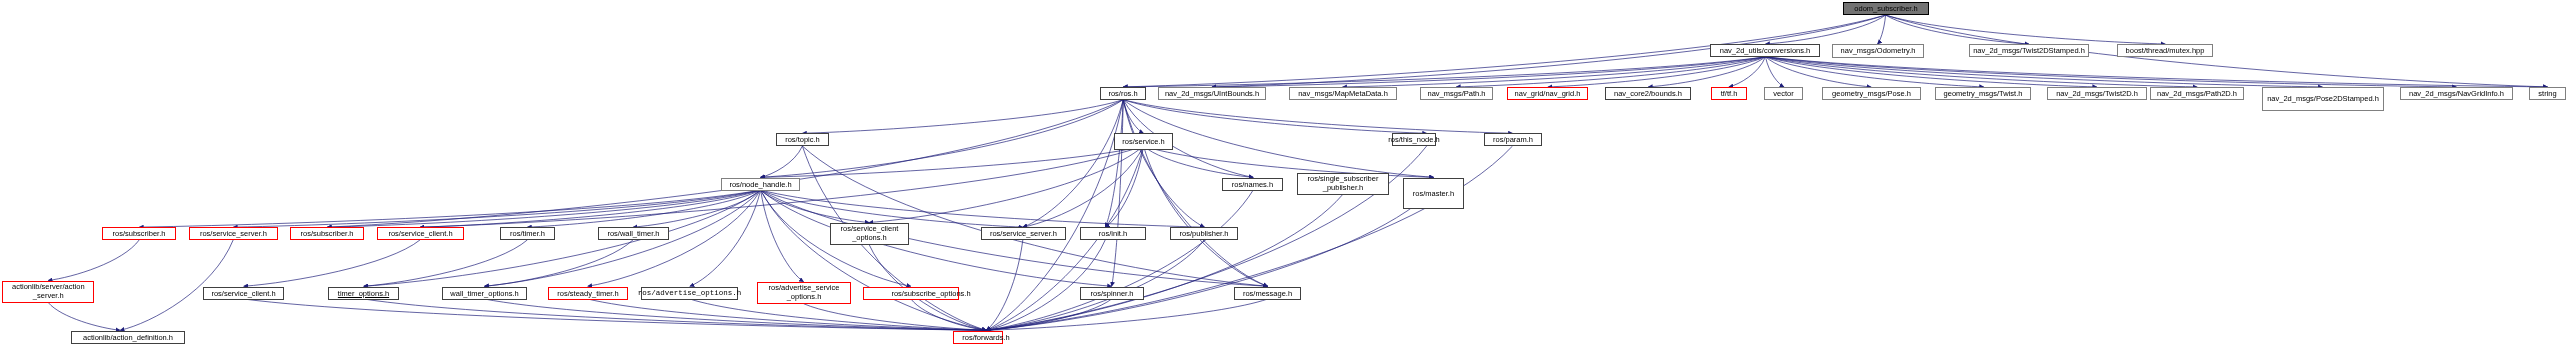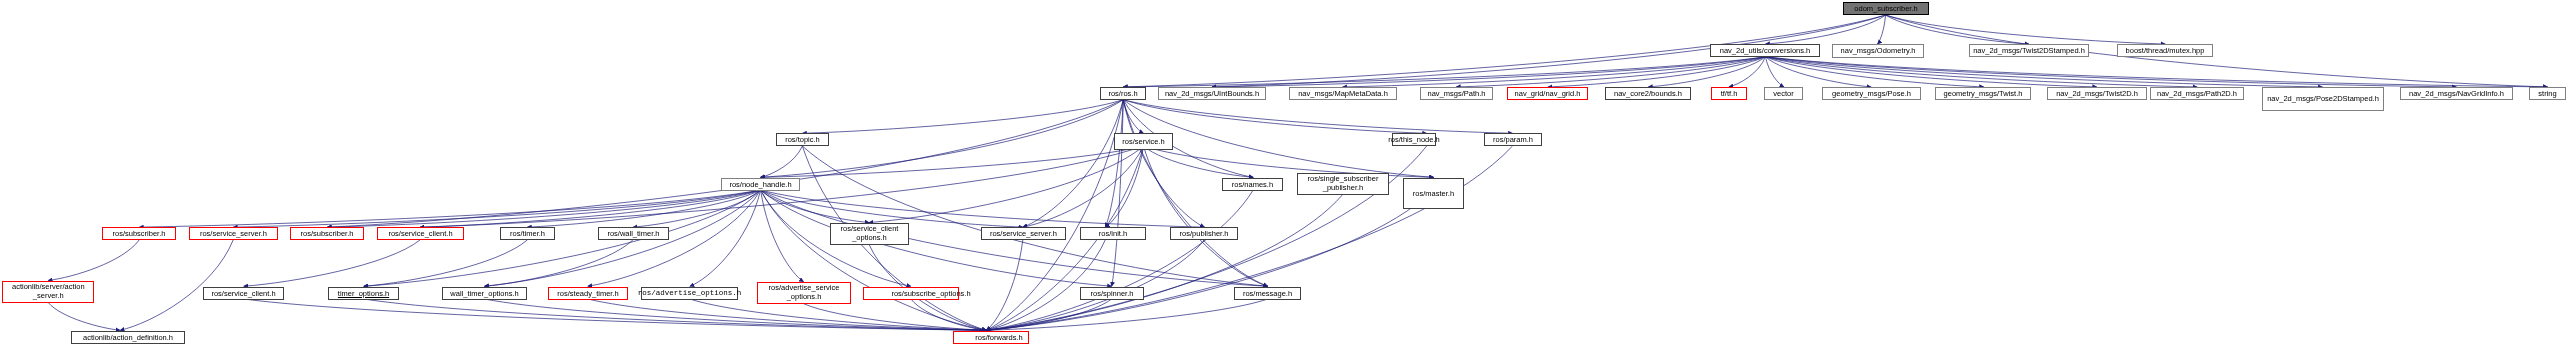--- a/index.html
+++ b/index.html
@@ -206,16 +206,16 @@
       <div class="node solid" style="left: 328px; top: 287px; width: 71px; height: 12.8px; text-decoration: underline;"><span class="lbl">timer_options.h</span></div>
       <div class="node solid" style="left: 442px; top: 287px; width: 85px; height: 12.8px;"><span class="lbl">wall_timer_options.h</span></div>
       <div class="node red" style="left: 548px; top: 287px; width: 80px; height: 12.8px;"><span class="lbl">ros/steady_timer.h</span></div>
       <div class="node solid" style="left: 641px; top: 287px; width: 97px; height: 12.8px; font-family: Liberation Mono, monospace;"><span class="lbl">ros/advertise_options.h</span></div>
       <div class="node red" style="left: 757px; top: 282px; width: 94px; height: 22px;"><span class="lbl" style="white-space: pre-line; line-height: 8.7px;">ros/advertise_service
 _options.h</span></div>
       <div class="node red" style="left: 863px; top: 287px; width: 96px; height: 12.8px; padding-left: 40px;"><span class="lbl">ros/subscribe_options.h</span></div>
       <div class="node solid" style="left: 1080px; top: 287px; width: 64px; height: 12.8px;"><span class="lbl">ros/spinner.h</span></div>
       <div class="node solid" style="left: 1234px; top: 287px; width: 67px; height: 12.8px;"><span class="lbl">ros/message.h</span></div>
       <div class="node solid" style="left: 63px; top: 331px; width: 114px; height: 12.8px; margin-left: 8px;"><span class="lbl">actionlib/action_definition.h</span></div>
-      <div class="node red" style="left: 953px; top: 331px; width: 76px; height: 12.8px; padding-left: 16px;"><span class="lbl">ros/forwards.h</span></div>
+      <div class="node red" style="left: 953px; top: 331px; width: 50px; height: 12.8px; padding-left: 16px;"><span class="lbl">ros/forwards.h</span></div>
     </div>
 </div>
 
 
 </body></html>

